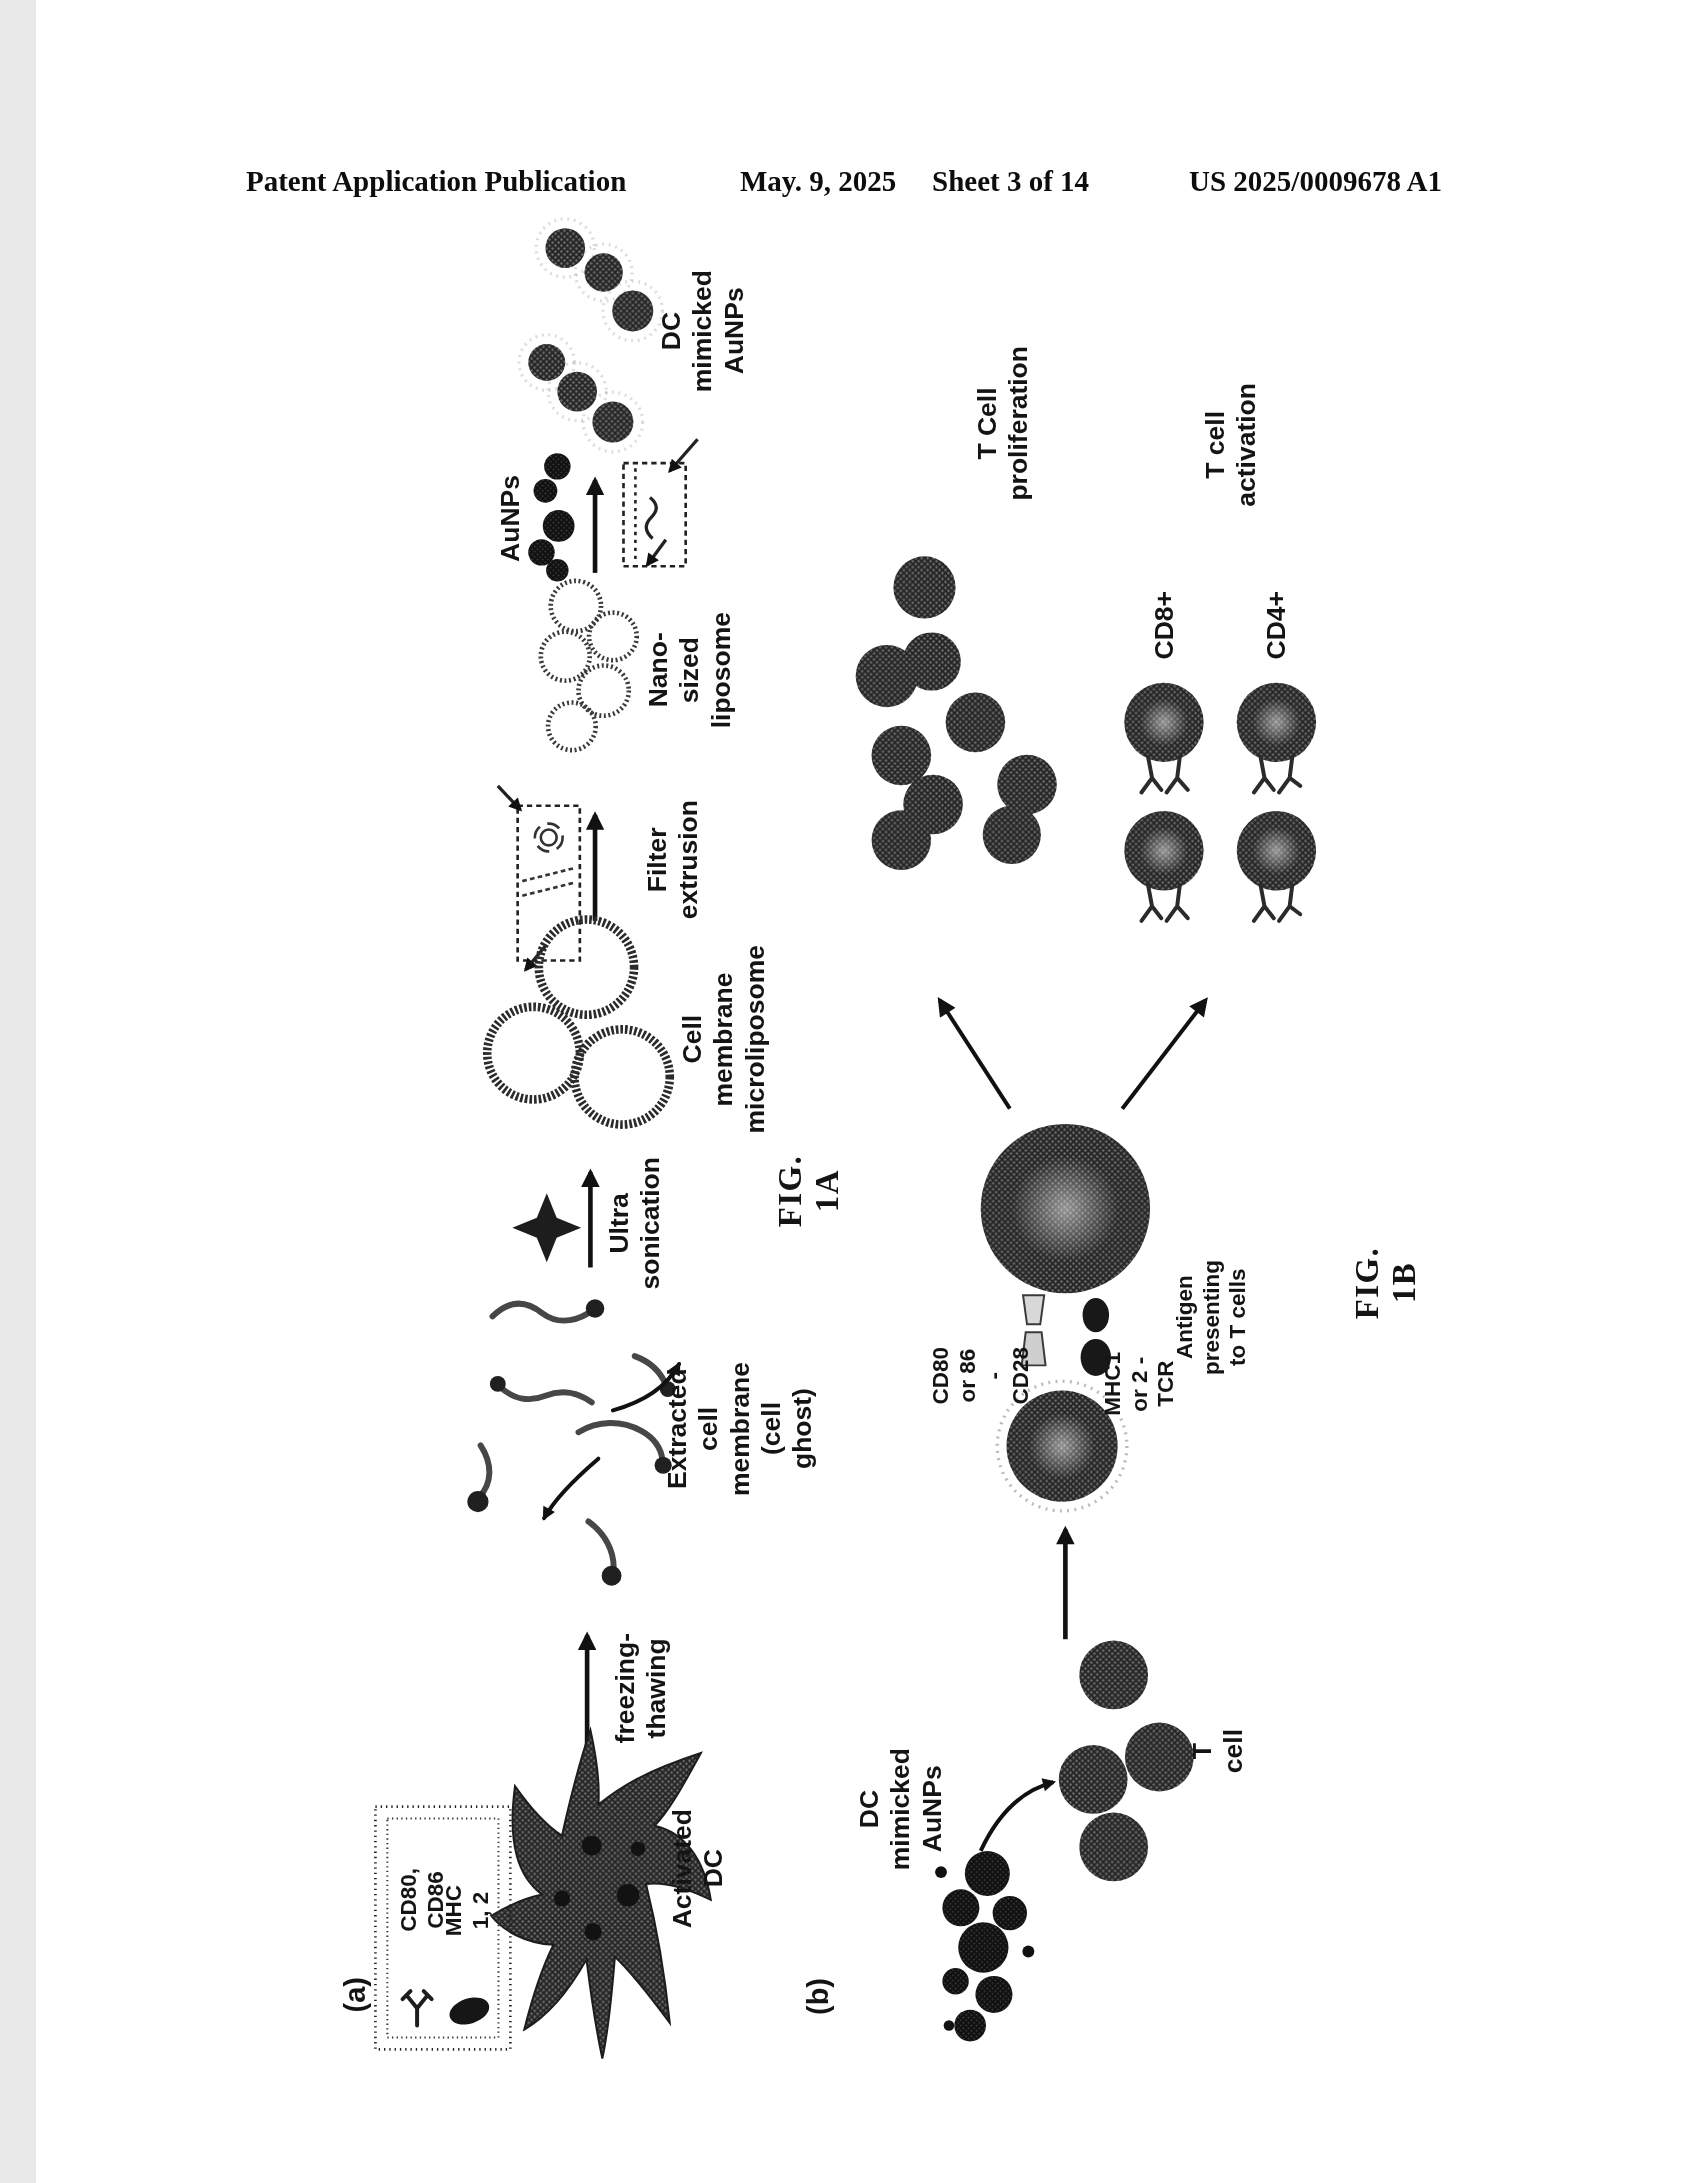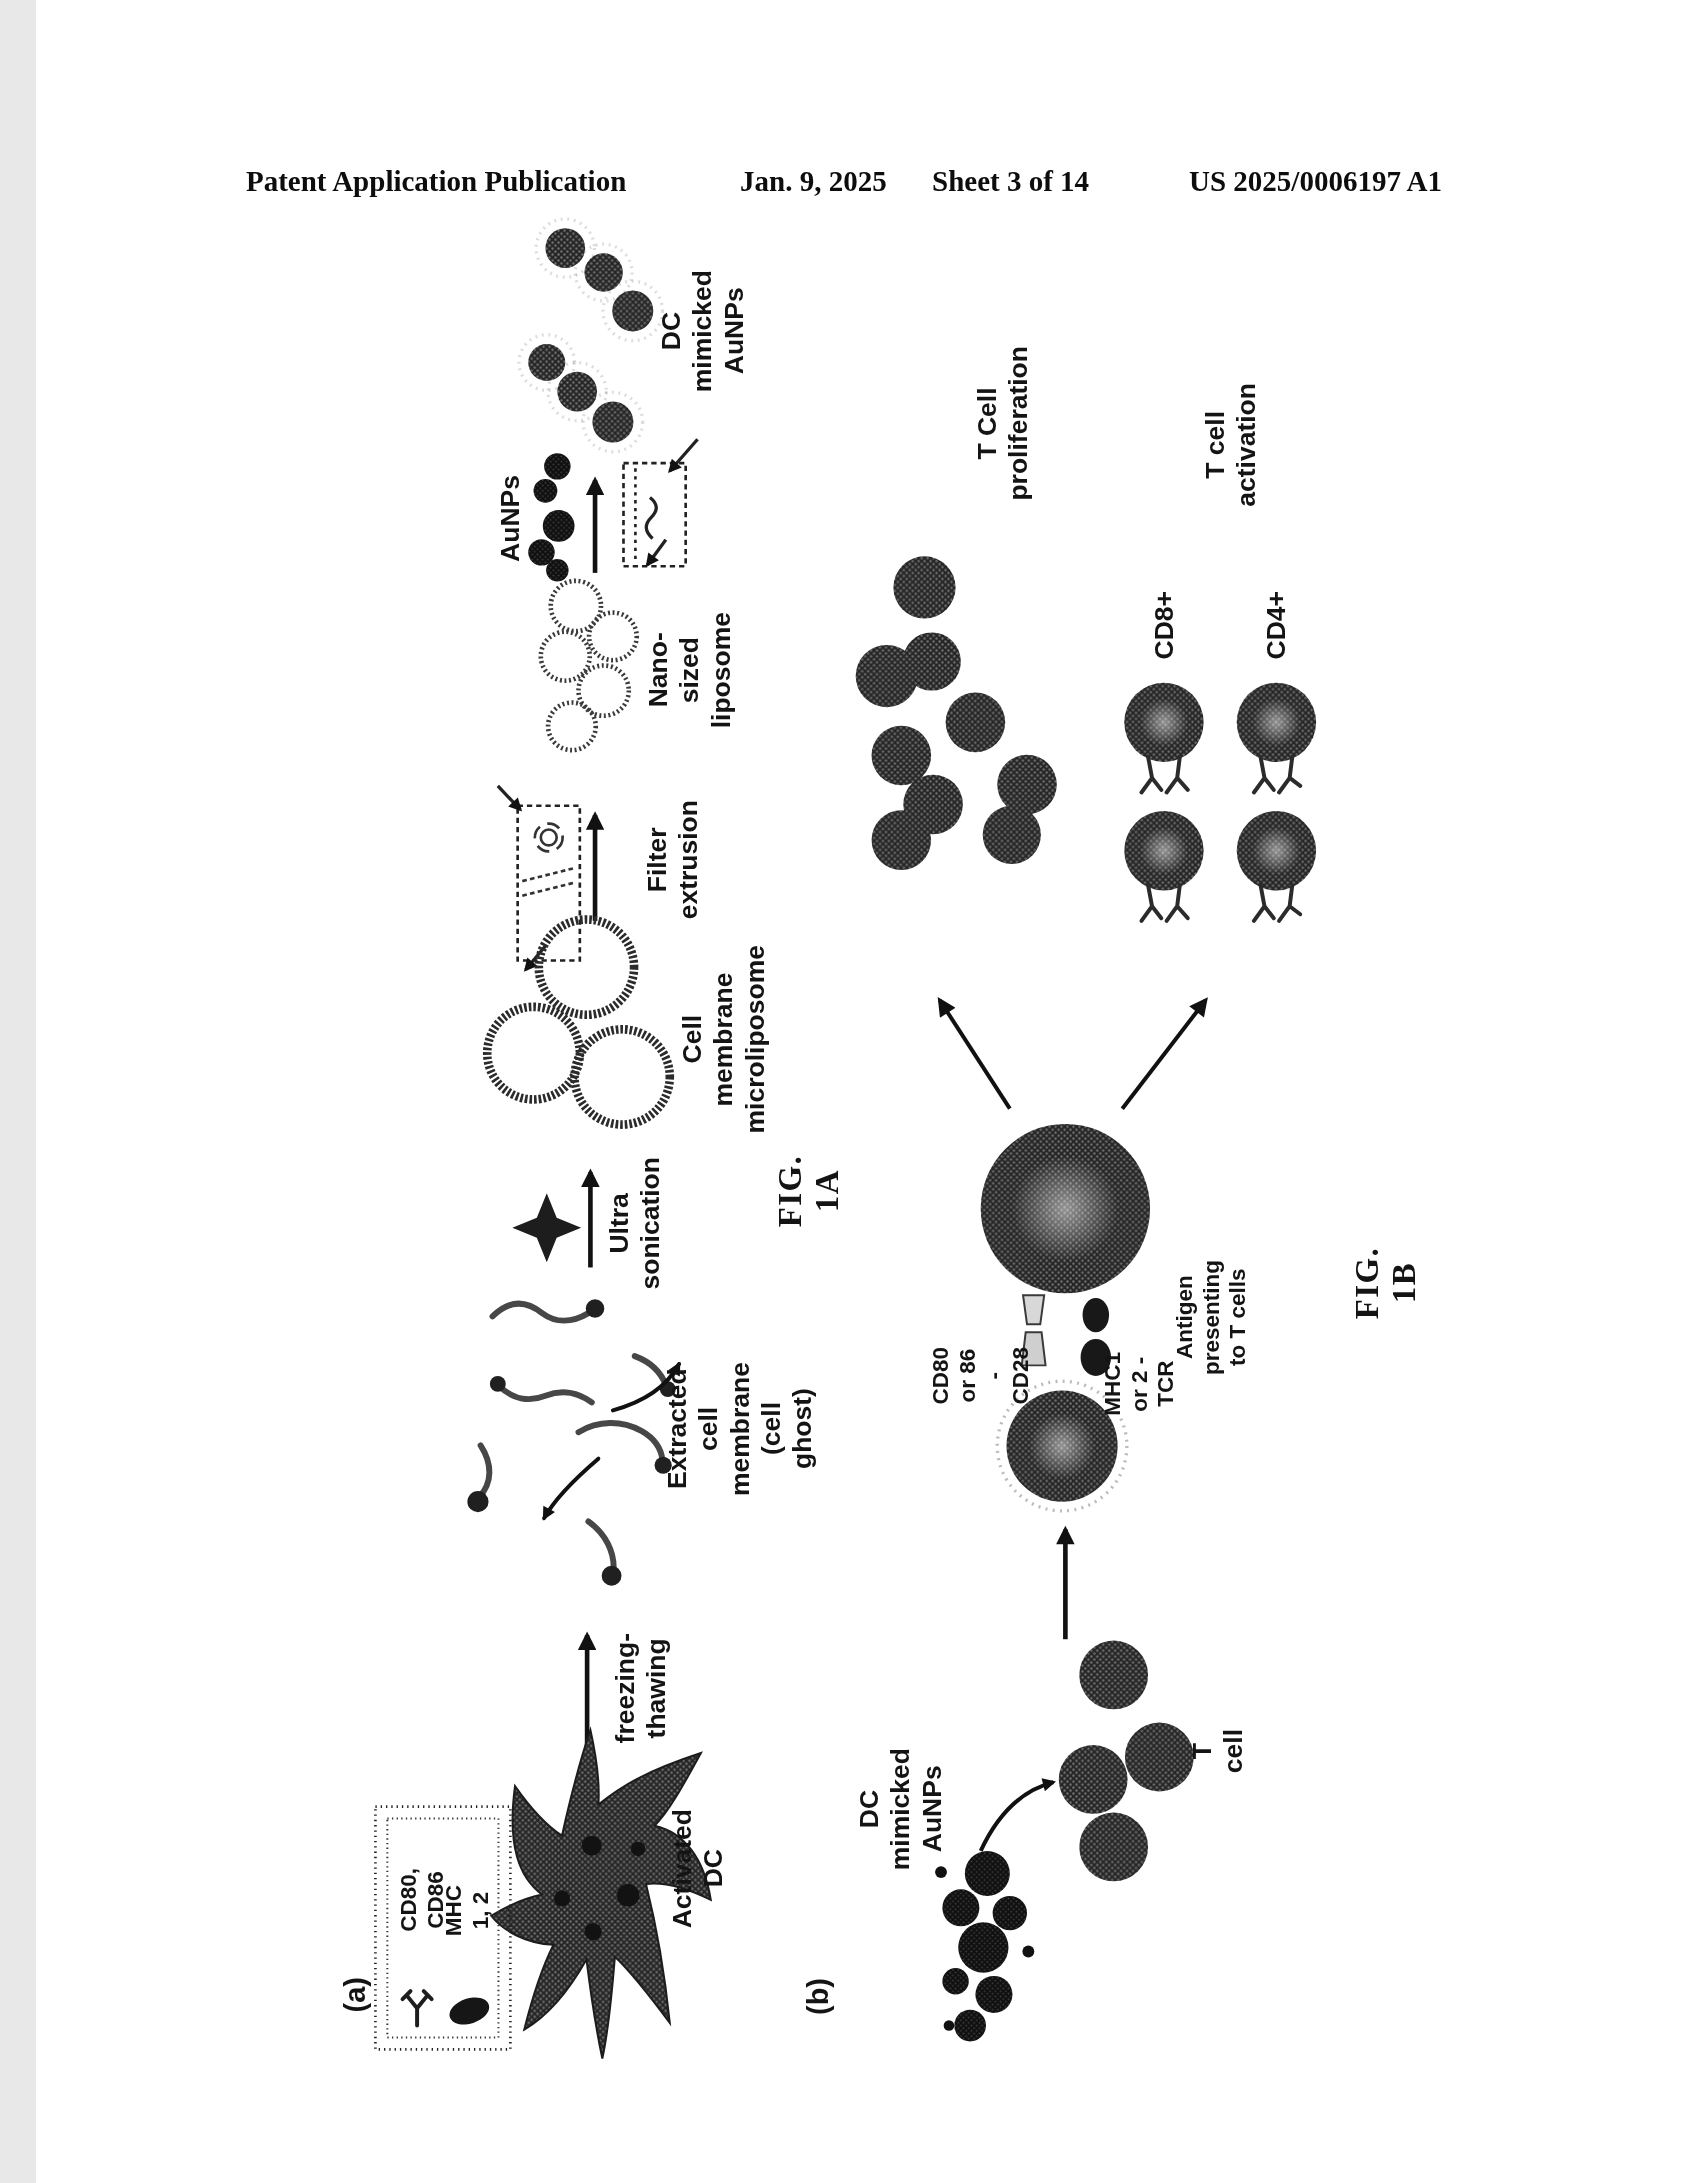--- a/index.html
+++ b/index.html
@@ -15,23 +15,23 @@
   .cap .vtext{font:bold 33px "Liberation Serif",serif;letter-spacing:1.3px;}
   .panel .vtext{font:bold 29px "Liberation Sans",sans-serif;}
   svg{position:absolute;left:0;top:0;}
 </style>
 </head>
 <body>
 
 <div id="page">
 
   <div class="hdr" style="left:210px">Patent Application Publication</div>
-  <div class="hdr" style="left:704px">Jan. 9, 2025</div>
+  <div class="hdr" style="left:704px">May. 9, 2025</div>
   <div class="hdr" style="left:896px">Sheet 3 of 14</div>
-  <div class="hdr" style="left:1153px">US 2025/0006197 A1</div>
+  <div class="hdr" style="left:1153px">US 2025/0009678 A1</div>
 
   <svg width="1687" height="2183" viewBox="0 0 2550 3300">
     <defs>
       <pattern id="ht" width="9" height="9" patternUnits="userSpaceOnUse">
         <rect width="9" height="9" fill="#262626"></rect>
         <circle cx="2.2" cy="2.2" r="1.8" fill="#fff" opacity="0.35"></circle>
         <circle cx="6.8" cy="6.8" r="1.8" fill="#fff" opacity="0.35"></circle>
       </pattern>
       <pattern id="htd" width="8" height="8" patternUnits="userSpaceOnUse">
         <rect width="8" height="8" fill="#101010"></rect>

